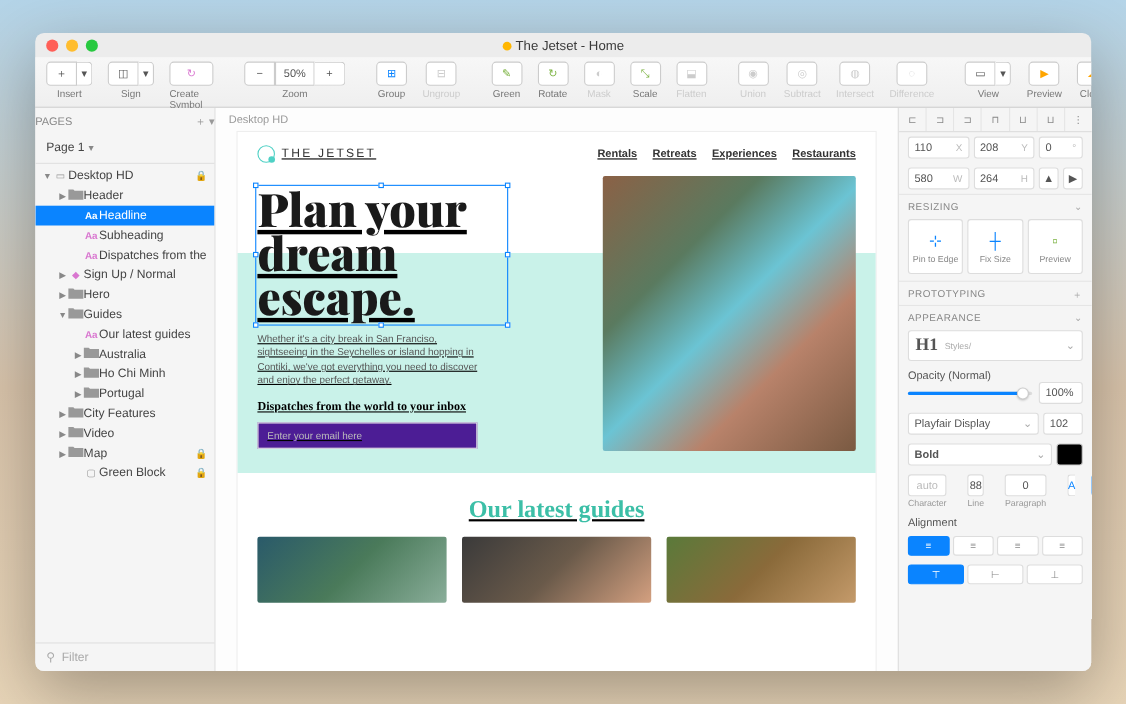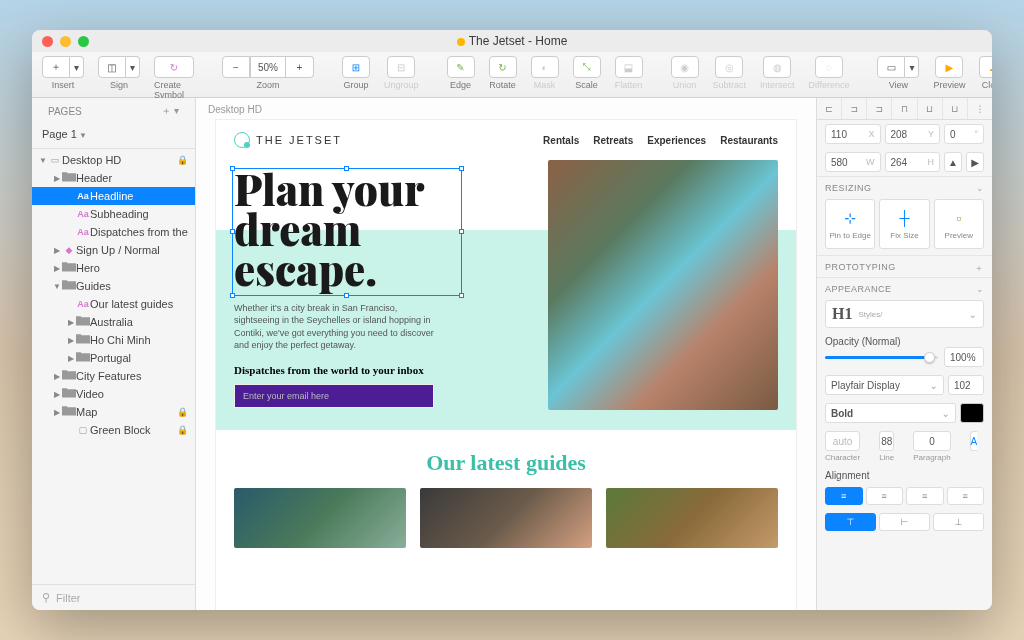--- a/index.html
+++ b/index.html
@@ -17,37 +17,37 @@
 .tbgroup { display: flex; flex-direction: column; align-items: center; gap: 2px; }
 .tbbtns { display: flex; gap: 0; }
 .tbbtn { background: #fff; border: 1px solid #ccc; height: 22px; min-width: 28px; display: flex; align-items: center; justify-content: center; font-size: 10px; color: #555; }
 .tbbtn:first-child { border-radius: 4px 0 0 4px; }
 .tbbtn:last-child { border-radius: 0 4px 4px 0; border-left: none; }
 .tbbtn.solo { border-radius: 4px; }
 .tblabel { font-size: 9px; color: #777; }
 .spacer { flex: 1; }
 .body { flex: 1; display: flex; overflow: hidden; }
 .sidebar { width: 164px; background: #f5f5f5; border-right: 1px solid #ddd; display: flex; flex-direction: column; font-size: 11px; }
-.pages-hdr { padding: 6px 16px; display: flex; align-items: center; color: #888; font-size: 10px; }
+.pages-hdr { padding: 6px 0; display: flex; align-items: center; color: #888; font-size: 10px; }
 .pages-hdr .plus { margin-left: auto; color: #999; }
 .page-sel { padding: 4px 10px 8px; color: #444; border-bottom: 1px solid #e0e0e0; }
 .page-sel .chev { font-size: 8px; color: #888; margin-left: 2px; }
 .layers { flex: 1; overflow: auto; padding-top: 2px; }
 .layer { display: flex; align-items: center; height: 18px; padding-right: 6px; color: #444; cursor: default; }
 .layer .arr { width: 10px; text-align: center; font-size: 8px; color: #888; }
 .layer .ico { width: 14px; text-align: center; font-size: 9px; color: #999; }
 .layer.sel { background: #0a84ff; color: #fff; }
 .layer.sel .ico, .layer.sel .arr { color: #fff; }
 .layer .txt { flex: 1; white-space: nowrap; overflow: hidden; text-overflow: ellipsis; }
 .layer .lock { font-size: 9px; color: #aaa; }
 .ico.text { color: #d977d0; font-weight: bold; }
 .filter { border-top: 1px solid #e0e0e0; padding: 6px 10px; color: #aaa; font-size: 11px; display: flex; align-items: center; gap: 6px; }
 .canvas { flex: 1; background: #fdfdfd; position: relative; overflow: hidden; }
 .canvas-title { position: absolute; top: 6px; left: 12px; font-size: 10px; color: #999; }
-.artboard { position: absolute; top: 22px; left: 20px; right: 20px; bottom: 0; background: #fff; box-shadow: 0 0 0 1px #eee; }
+.artboard { position: absolute; top: 22px; left: 20px; right: 20px; bottom: 0; background: #fff; box-shadow: 0 0 0 1px #eee; text-decoration: underline; }
 .artboard .topbar { display: flex; align-items: center; padding: 12px 18px; justify-content: space-between; }
 .logo { display: flex; align-items: center; gap: 6px; font-size: 11px; letter-spacing: 2px; color: #333; }
 .logo .circ { width: 16px; height: 16px; border: 1.5px solid #4fd1c5; border-radius: 50%; position: relative; }
 .logo .circ:after { content: ""; position: absolute; width: 6px; height: 6px; background: #4fd1c5; border-radius: 50%; right: -1px; bottom: -1px; }
 .navlinks { display: flex; gap: 14px; font-size: 10px; color: #333; font-weight: 600; }
 .hero { position: relative; padding: 10px 18px 0; height: 270px; }
 .hero-bg { position: absolute; left: 0; right: 0; top: 70px; bottom: 0; background: #c9f2e9; }
 .headline { position: relative; font-family: "Playfair Display", Georgia, serif; font-size: 42px; line-height: 0.95; font-weight: 900; color: #1a1a1a; max-width: 220px; }
 .sel-box { position: absolute; border: 1px solid #0a84ff; left: 16px; top: 8px; width: 230px; height: 128px; pointer-events: none; }
 .sel-box .h { position: absolute; width: 5px; height: 5px; background: #fff; border: 1px solid #0a84ff; }
@@ -141,21 +141,21 @@
         <div class="tbbtn solo" style="color:#0a84ff">⊞</div>
         <span class="tblabel">Group</span>
       </div>
     <div class="tbgroup">
         <div class="tbbtn solo" style="color:#ccc">⊟</div>
         <span class="tblabel" style="color:#ccc">Ungroup</span>
       </div>
     <div style="width:10px"></div>
     <div class="tbgroup">
         <div class="tbbtn solo" style="color:#7cb342">✎</div>
-        <span class="tblabel">Edge</span>
+        <span class="tblabel">Green</span>
       </div>
     <div class="tbgroup">
         <div class="tbbtn solo" style="color:#7cb342">↻</div>
         <span class="tblabel">Rotate</span>
       </div>
     <div class="tbgroup">
         <div class="tbbtn solo" style="color:#ccc">◐</div>
         <span class="tblabel" style="color:#ccc">Mask</span>
       </div>
     <div class="tbgroup">

